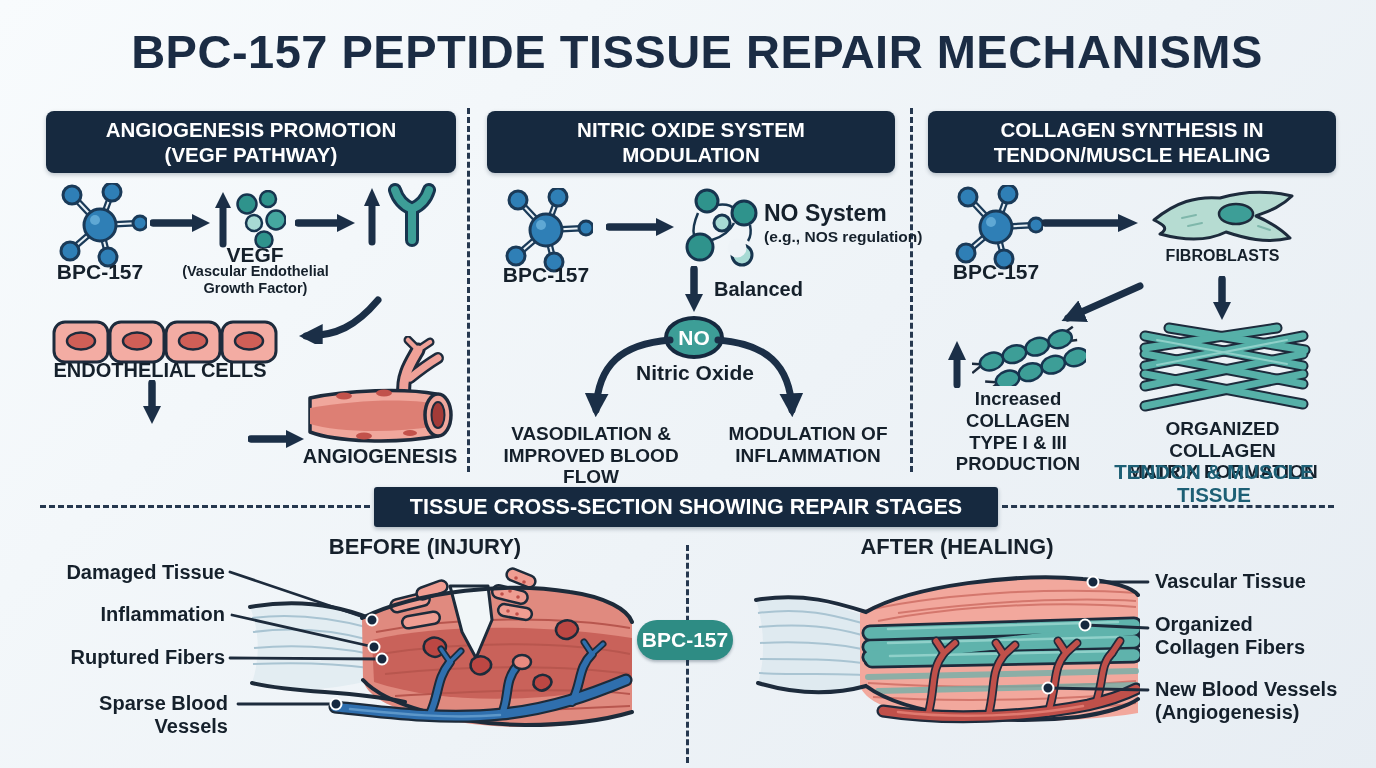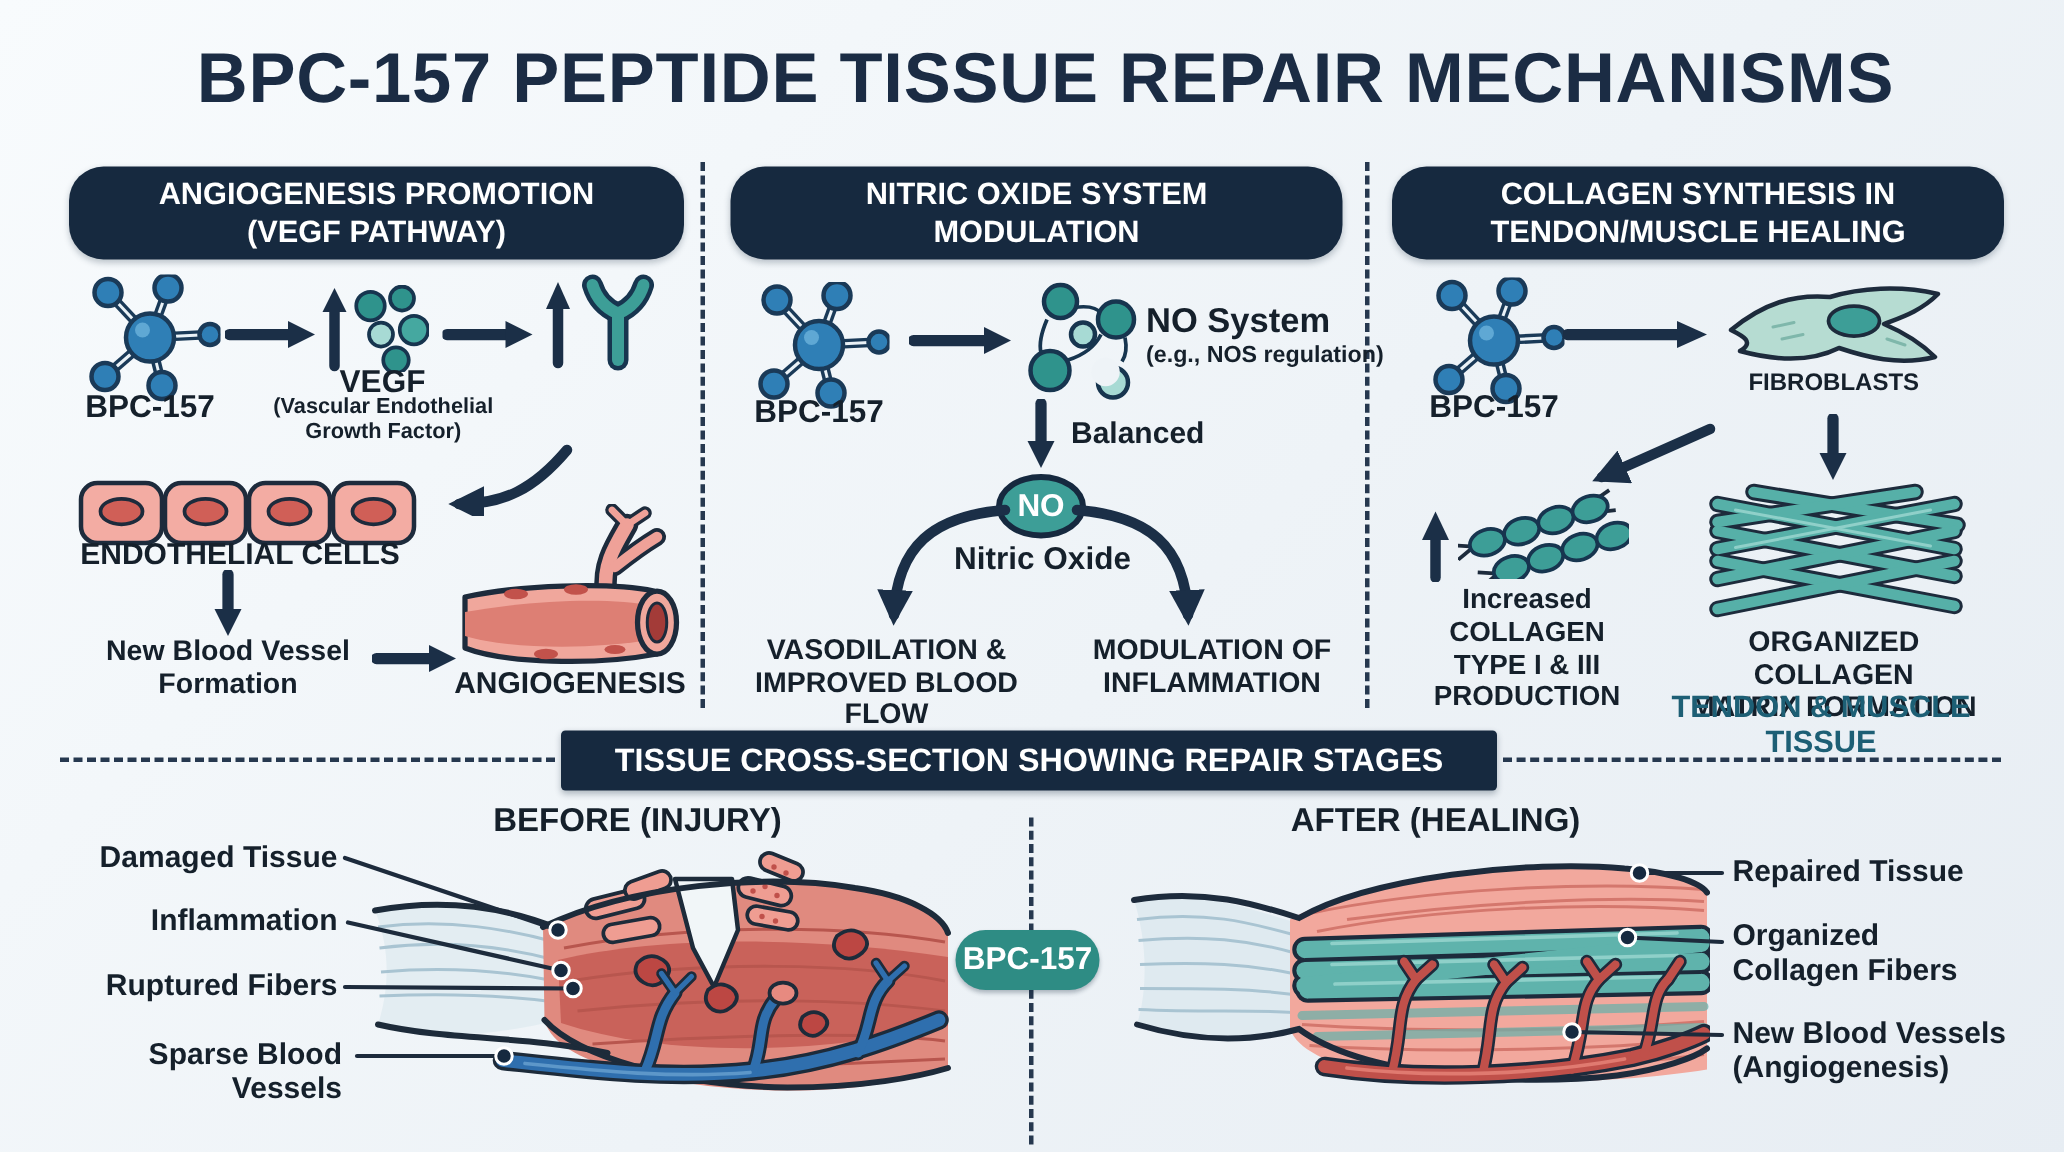--- a/index.html
+++ b/index.html
@@ -7,21 +7,21 @@
     position:relative;width:1376px;height:768px;overflow:hidden;
     background:linear-gradient(135deg,#f8fbfd 0%,#eef3f7 55%,#e7edf3 100%);
     font-family:"Liberation Sans",sans-serif;color:#15202b;padding-left:18px;
   }
   .abs{position:absolute;}
   .title{
     position:absolute;left:0;right:0;top:24px;text-align:center;
     font-size:47px;font-weight:800;color:#1b2c44;letter-spacing:.5px;white-space:nowrap;
   }
   .col-header{
-    position:absolute;height:62px;background:#16293f;border-radius:23px;
+    position:absolute;height:62px;background:#16293f;border-radius:8px;
     color:#fff;font-weight:bold;font-size:20.5px;line-height:1.22;
     display:flex;align-items:center;justify-content:center;text-align:center;
     white-space:pre-line;box-shadow:0 2px 4px rgba(20,40,60,.25);
   }
   .lbl{
     position:absolute;font-weight:bold;text-align:center;white-space:pre-line;
     line-height:1.14;color:#15202b;
   }
   .lbl.left{text-align:left;}
   .lbl.right{text-align:right;}
@@ -151,22 +151,20 @@
       <rect x="170" y="2" width="54" height="40" rx="11" fill="#f3aca3" stroke="#1d2b3c" stroke-width="3"></rect>
         <ellipse cx="197" cy="21" rx="14" ry="8.5" fill="#d05f57" stroke="#1d2b3c" stroke-width="2.5"></ellipse>
     </g>
   </svg>
   <div class="lbl" style="left:40px;top:359px;width:240px;font-size:20px">ENDOTHELIAL CELLS</div>
 
   <svg class="abs" style="left:140px;top:380px" width="24" height="46">
     <line x1="12" y1="3" x2="12" y2="28" stroke="#1b2f47" stroke-width="7.5" stroke-linecap="round"></line>
       <polygon points="3,26 12,44 21,26" fill="#1b2f47"></polygon>
   </svg>
-  <div class="lbl" style="left:62px;top:424px;width:180px;font-size:19px">New Blood Vessel
-Formation</div>
 
   <svg class="abs" style="left:248px;top:427px" width="58" height="24">
     <line x1="3" y1="12" x2="40" y2="12" stroke="#1b2f47" stroke-width="7.5" stroke-linecap="round"></line>
       <polygon points="38,3 56,12 38,21" fill="#1b2f47"></polygon>
   </svg>
 
   <svg class="abs" style="left:306px;top:336px" width="150" height="112" viewBox="0 0 150 112">
     <path d="M98,58 C96,40 104,28 112,14" fill="none" stroke="#1d2b3c" stroke-width="15" stroke-linecap="round"></path>
     <path d="M112,14 L102,4 M112,14 L124,6" fill="none" stroke="#1d2b3c" stroke-width="9" stroke-linecap="round"></path>
     <path d="M104,42 C114,34 122,28 132,22" fill="none" stroke="#1d2b3c" stroke-width="12" stroke-linecap="round"></path>
@@ -383,21 +381,21 @@
   <div class="lbl" style="left:852px;top:534px;width:210px;font-size:22px">AFTER (HEALING)</div>
 
   <div class="vdash" style="left:686px;top:545px;height:218px"></div>
   <div class="badge-teal" style="left:637px;top:620px;width:96px;height:40px">BPC-157</div>
 
   <div class="lbl right" style="left:40px;top:561px;width:185px;font-size:20px">Damaged Tissue</div>
   <div class="lbl right" style="left:40px;top:603px;width:185px;font-size:20px">Inflammation</div>
   <div class="lbl right" style="left:40px;top:646px;width:185px;font-size:20px">Ruptured Fibers</div>
   <div class="lbl right" style="left:28px;top:692px;width:200px;font-size:20px">Sparse Blood Vessels</div>
 
-  <div class="lbl left" style="left:1155px;top:570px;width:200px;font-size:20px">Repaired Tissue</div>
+  <div class="lbl left" style="left:1155px;top:570px;width:200px;font-size:20px">Vascular Tissue</div>
   <div class="lbl left" style="left:1155px;top:613px;width:190px;font-size:20px">Organized
 Collagen Fibers</div>
   <div class="lbl left" style="left:1155px;top:678px;width:215px;font-size:20px">New Blood Vessels
 (Angiogenesis)</div>
 
   <svg class="abs" style="left:240px;top:562px" width="395" height="180" viewBox="0 0 395 180">
     <path d="M10,45 C60,36 96,46 132,57 L132,118 C92,128 50,132 12,121 C20,96 20,70 10,45 Z" fill="#e3edf2"></path>
     <g fill="none" stroke="#a9c4d2" stroke-width="2">
       <path d="M12,56 C60,50 100,58 130,66"></path>
         <path d="M13,70 C60,64 100,70 130,78"></path>

